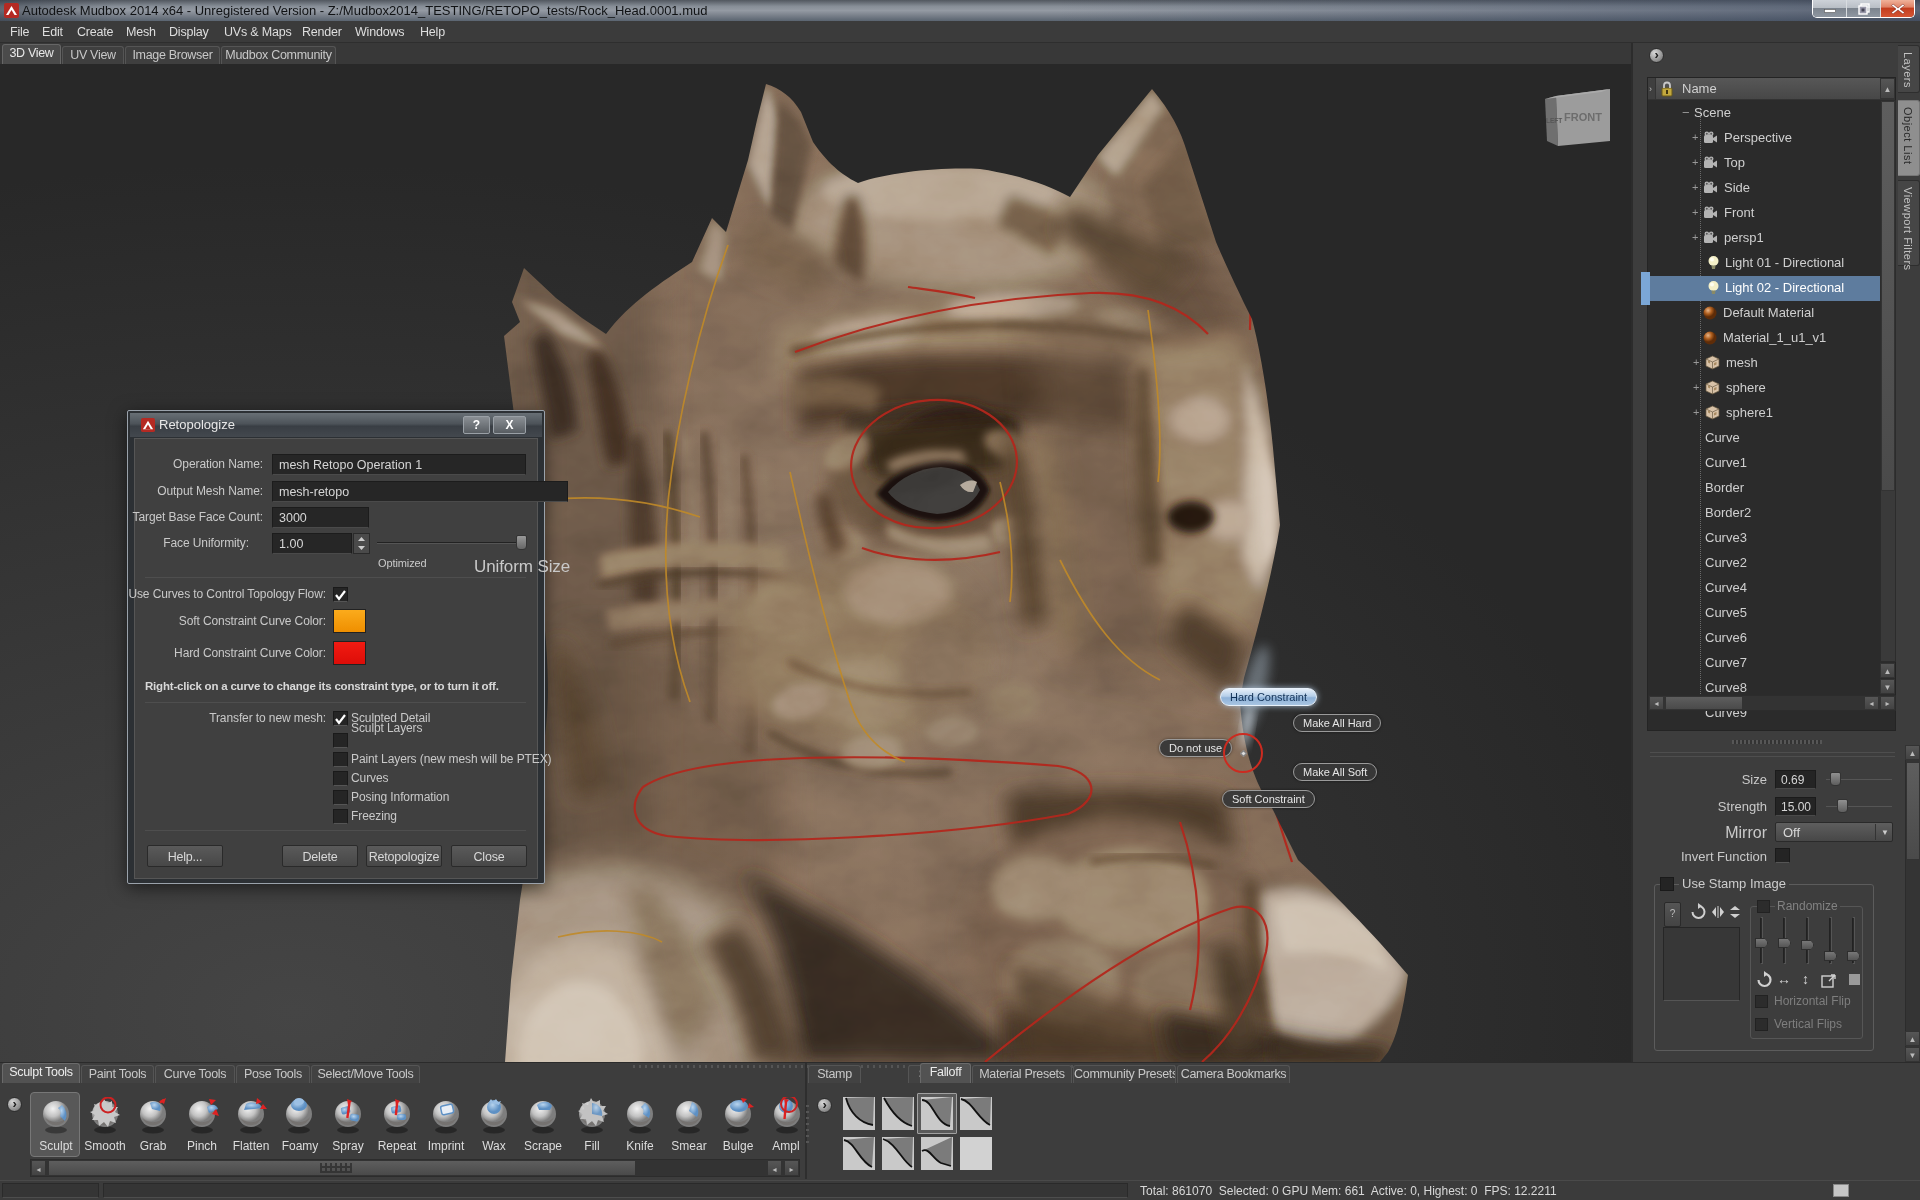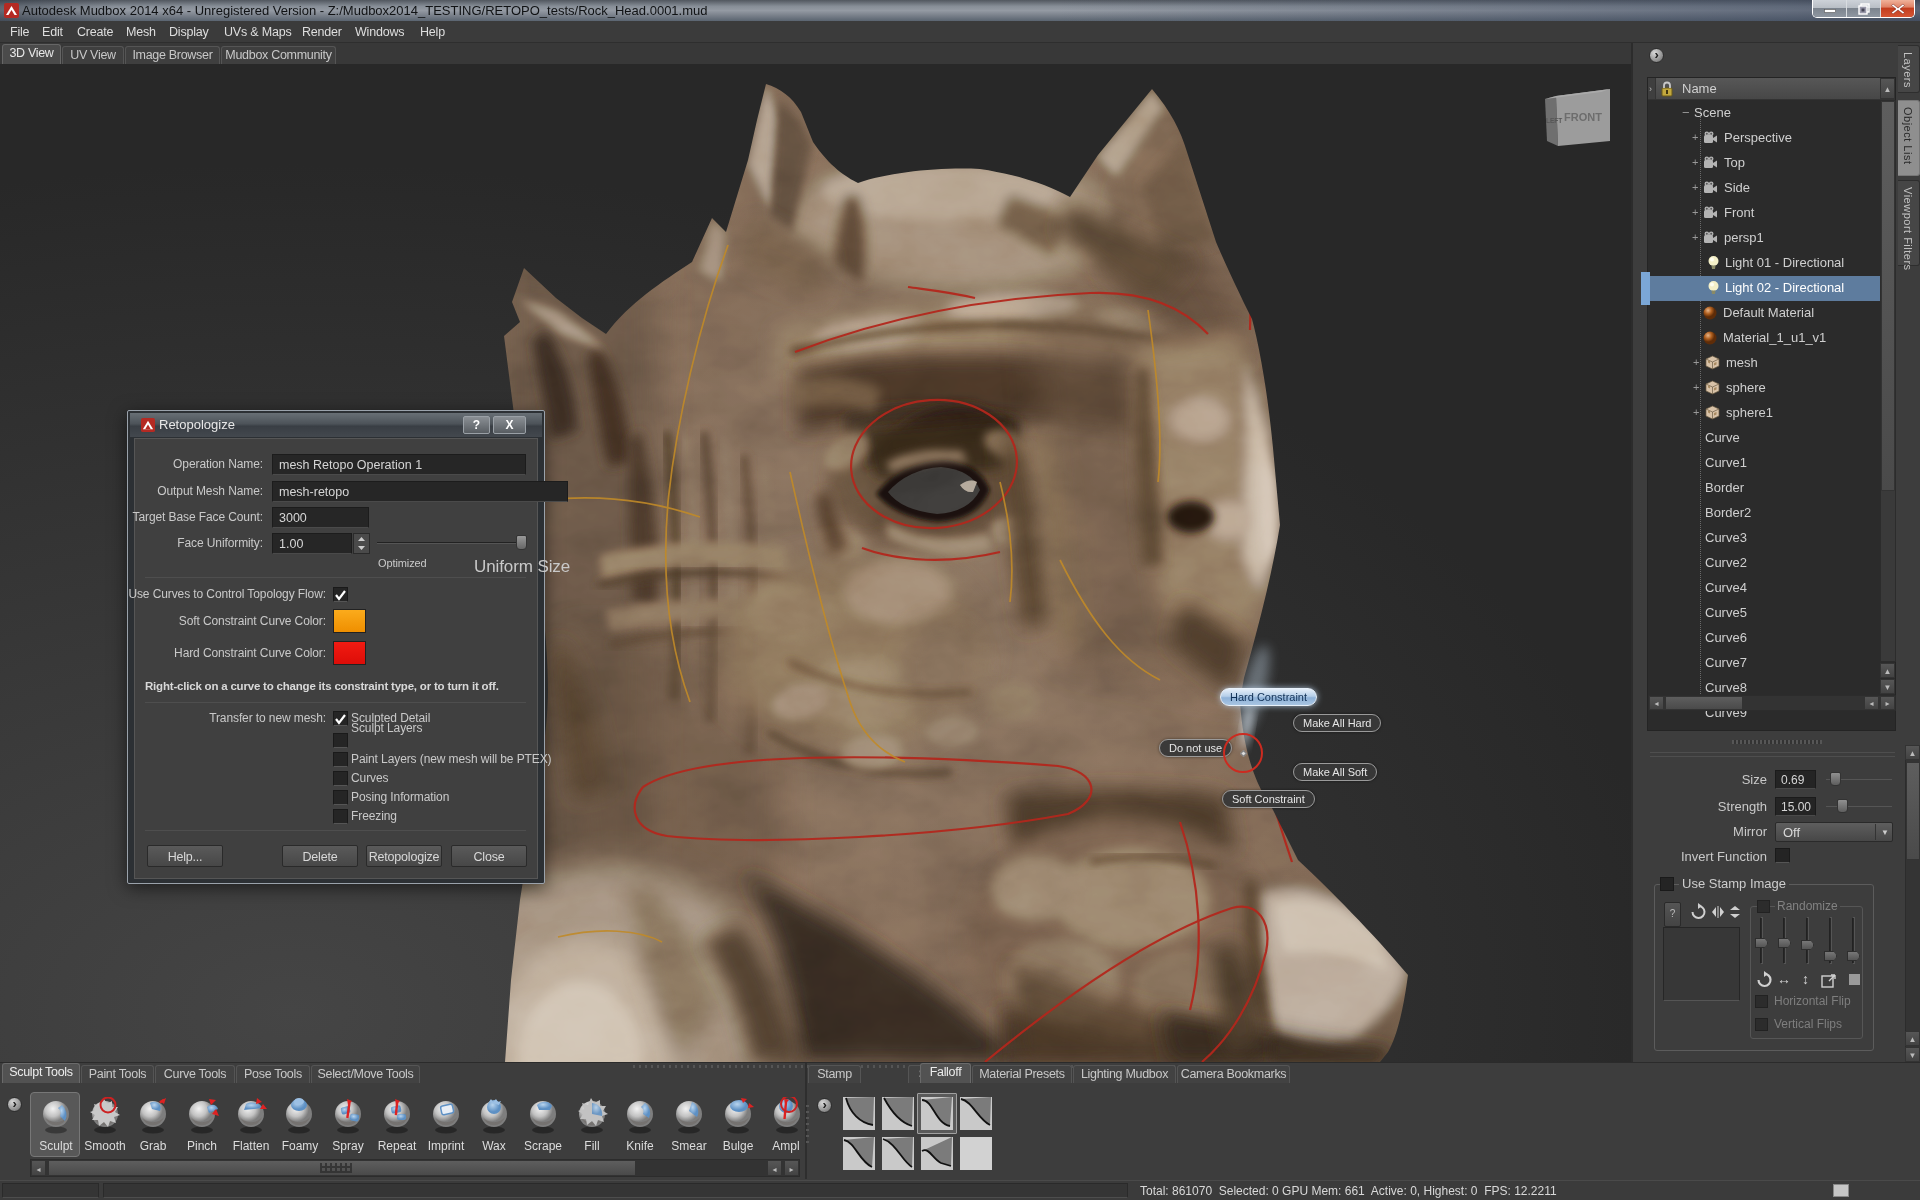--- a/index.html
+++ b/index.html
@@ -346,21 +346,21 @@
   <div style="position:absolute;left:363px;top:3px;width:33px;height:18px;background:linear-gradient(180deg,#8a8f94,#585d62);border:1px solid #9aa0a6;border-radius:2px;color:#fff;font-size:12px;font-weight:bold;text-align:center;padding-top:1px;">X</div>
  </div>
  <div id="dlgbody">
 
   <div class="dl" style="right:274px;top:18px">Operation Name:</div>
   <div class="din" style="left:137px;top:15px;width:254px;height:21px">mesh Retopo Operation 1</div>
   <div class="dl" style="right:274px;top:45px">Output Mesh Name:</div>
   <div class="din" style="left:137px;top:42px;width:296px;height:21px">mesh-retopo</div>
   <div class="dl" style="right:274px;top:71px">Target Base Face Count:</div>
   <div class="din" style="left:137px;top:68px;width:97px;height:21px">3000</div>
-  <div class="dl" style="right:274px;top:97px">Face Uniformity:</div>
+  <div class="dl" style="right:288px;top:97px">Face Uniformity:</div>
   <div class="din" style="left:137px;top:94px;width:80px;height:21px">1.00</div>
   <div style="position:absolute;left:218px;top:94px;width:17px;height:21px;background:#4a4a4a;border:1px solid #2a2a2a;">
    <svg width="15" height="19">
           <path d="M7.5 3 L11 7 L4 7 Z" fill="#ccc"></path>
           <path d="M7.5 16 L11 12 L4 12 Z" fill="#ccc"></path>
         </svg>
   </div>
   <div style="position:absolute;left:242px;top:103px;width:150px;height:2px;background:#222;border-bottom:1px solid #555;"></div>
   <div style="position:absolute;left:381px;top:96px;width:11px;height:15px;background:linear-gradient(180deg,#999,#666);border:1px solid #333;border-radius:2px 2px 4px 4px;"></div>
   <div class="dl" style="left:243px;top:118px;font-size:11px">Optimized</div>
@@ -612,21 +612,21 @@
  <div style="position:absolute;left:17px;top:709px;width:245px;height:1px;background:#2e2e2e;border-bottom:1px solid #4e4e4e;"></div>
  <div style="position:absolute;left:17px;top:713px;width:245px;height:1px;background:#2e2e2e;border-bottom:1px solid #4e4e4e;"></div>
  <div class="plabel" style="right:153px;top:729px;font-size:13px;">Size</div>
  <div class="pin" style="left:142px;top:727px;width:41px;height:19px;">0.69</div>
  <div style="position:absolute;left:193px;top:736px;width:66px;height:1px;background:#222;border-bottom:1px solid #555;"></div>
  <div style="position:absolute;left:197px;top:729px;width:11px;height:14px;background:linear-gradient(180deg,#909090,#5e5e5e);border:1px solid #333;border-radius:2px 2px 4px 4px;"></div>
  <div class="plabel" style="right:153px;top:756px;font-size:13px;">Strength</div>
  <div class="pin" style="left:142px;top:754px;width:41px;height:19px;">15.00</div>
  <div style="position:absolute;left:193px;top:763px;width:66px;height:1px;background:#222;border-bottom:1px solid #555;"></div>
  <div style="position:absolute;left:204px;top:756px;width:11px;height:14px;background:linear-gradient(180deg,#909090,#5e5e5e);border:1px solid #333;border-radius:2px 2px 4px 4px;"></div>
- <div class="plabel" style="right:153px;top:781px;font-size:13px;">Mirror</div>
+ <div class="plabel" style="right:153px;top:781px;font-size:16px;">Mirror</div>
  <div style="position:absolute;left:142px;top:779px;width:118px;height:20px;background:linear-gradient(180deg,#5e5e5e,#474747);border:1px solid #2a2a2a;border-radius:2px;">
    <span style="position:absolute;left:7px;top:2px;font-size:13px;color:#d8d8d8;">Off</span>
    <span style="position:absolute;right:3px;top:5px;font-size:8px;color:#ccc;">▼</span>
    <span style="position:absolute;right:16px;top:1px;width:1px;height:16px;background:#333;"></span>
  </div>
  <div class="plabel" style="right:153px;top:806px;font-size:13px;">Invert Function</div>
  <div style="position:absolute;left:142px;top:805px;width:15px;height:15px;background:#242424;border:1px solid #1a1a1a;border-bottom-color:#555;"></div>
 
  <div style="position:absolute;left:21px;top:841px;width:220px;height:167px;border:1px solid #5c5c5c;border-radius:3px;"></div>
  <div style="position:absolute;left:27px;top:834px;width:14px;height:14px;background:#242424;border:1px solid #1a1a1a;"></div>
@@ -841,21 +841,21 @@
 <div style="position:absolute;left:320px;top:100px;width:32px;height:10px;background:repeating-linear-gradient(90deg,#2e2e2e 0 2px,transparent 2px 5px),repeating-linear-gradient(0deg,#2e2e2e 0 2px,transparent 2px 5px);opacity:.8;"></div>
 <div class="sbarrow" style="left:767px;top:97px;height:16px;padding-top:4px;">◂</div>
 <div class="sbarrow" style="left:784px;top:97px;height:16px;padding-top:4px;">▸</div>
 <div style="position:absolute;left:805px;top:0;width:2px;height:116px;background:#2e2e2e;"></div>
 <div style="position:absolute;left:633px;top:2px;width:643px;height:3px;background:repeating-linear-gradient(90deg,#555 0 2px,transparent 2px 6px);"></div>
 <div style="position:absolute;left:806px;top:42px;width:3px;height:38px;background:repeating-linear-gradient(0deg,#555 0 2px,transparent 2px 6px);"></div>
 <div class="btab" style="left:808px;width:53px">Stamp</div>
 <div class="btab" style="left:908px;width:57px">Stencil</div>
 <div class="btab act" style="left:920px;width:51px">Falloff</div>
 <div class="btab" style="left:972px;width:100px">Material Presets</div>
-<div class="btab" style="left:1073px;width:103px">Lighting Mudbox</div>
+<div class="btab" style="left:1073px;width:103px">Community Presets</div>
 <div class="btab" style="left:1177px;width:113px">Camera Bookmarks</div>
 <div class="circbtn" style="left:817px;top:35px"></div>
 <div style="position:absolute;left:917px;top:30px;width:40px;height:41px;border:1px solid #a0a0a0;background:#5a5a5a;border-radius:1px;"></div>
 <svg style="position:absolute;left:843px;top:34px" width="32" height="33" viewBox="0 0 32 33">
       <rect width="32" height="33" fill="#c9c9c9"></rect>
       <path d="M3,1 C7,16 17,26 30,28 L31,0 Z" fill="#7b7b7b"></path>
       <path d="M3,1 C7,16 17,26 30,28" fill="none" stroke="#111" stroke-width="1.8"></path>
     </svg>
 <svg style="position:absolute;left:882px;top:34px" width="32" height="33" viewBox="0 0 32 33">
       <rect width="32" height="33" fill="#c9c9c9"></rect>

